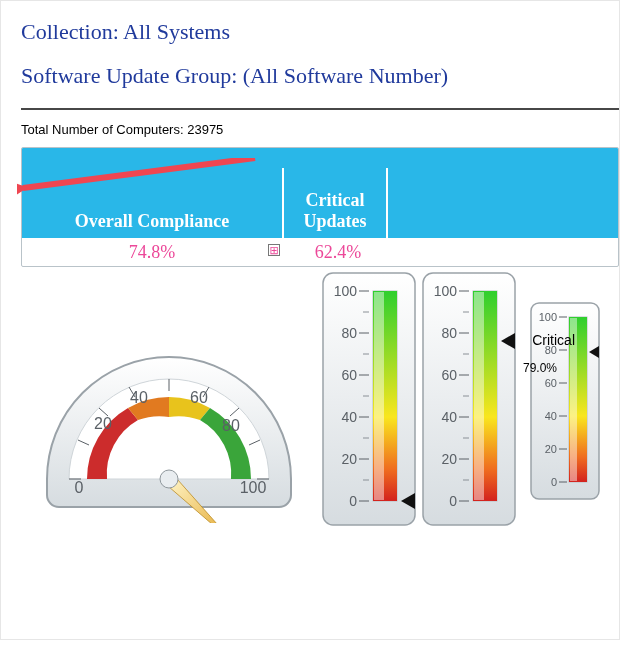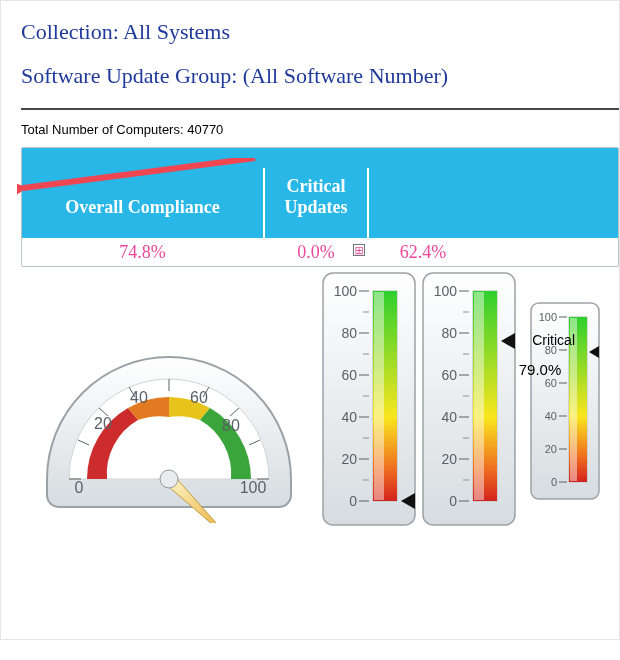--- a/index.html
+++ b/index.html
@@ -64,21 +64,21 @@
     border-bottom: 2px solid #fff;
     line-height: 1.15;
   }
   .th, .td {
     box-sizing: border-box;
     border-right: 2px solid #fff;
     display:flex; justify-content:center; text-align:center;
     padding: 0 4px;
   }
   .th:last-child, .td:last-child { border-right:none; }
-  .th { flex-direction:column; justify-content:flex-end; padding-bottom:20px; align-items:center;margin-top:20px; }
+  .th { flex-direction:column; justify-content:flex-end; padding-bottom:6px; align-items:center;margin-top:20px; }
   .row-values {
     display:flex;
     font-family:"Times New Roman", serif;
     font-size:18px;
     color:#ec4899;
     height:26px;
   }
   .td { align-items:flex-start; padding-top:2px; position:relative; }
   .td .expand {
     position:absolute;
@@ -86,21 +86,21 @@
     top:4px;
     font-family: Arial, sans-serif;
     font-size:11px;
     border:1px solid #777;
     width:10px; height:10px;
     line-height:10px;
     text-align:center;
     background:#fff;
     cursor:pointer;
   }
-  .c-overall { width:243px; }
+  .c-overall { width:262px; }
   .c-crit    { width:104px; }
   .c-sec     { width:110px; }
   .c-last    { width:84px; }
 
   .gauges {
     position:relative;
     height: 262px;
     margin-top: 4px;
   }
 
@@ -125,21 +125,21 @@
     font-family: Liberation Sans, sans-serif;
     font-size:14px;
     text-align:right;
     width:70px;
   }
   .crit-pct {
     position:absolute;
     left:504px;
     top: 360px;
     font-family: Arial, sans-serif;
-    font-size:15px;
+    font-size:12px;
     text-align:center;
     width:70px;
   }
 </style>
 </head>
 <body>
 
 <div class="wrap">
 
   <div class="info-line">
@@ -157,32 +157,31 @@
         <path d="M10 0 L0 5 L10 10 Z" fill="#ef4651"></path>
       </marker>
     </defs>
     <line x1="238" y1="0" x2="6" y2="30" stroke="#ef4651" stroke-width="6" marker-end="url(#ah)"></line>
   </svg>
 
   <hr class="divider">
 
   <div class="tot">
     <span>Total Number of Computers:</span>
-    <span>40770</span>
+    <span>23975</span>
   </div>
 
   <div class="table">
     <div class="thead">
       <div class="th c-overall">Overall Compliance</div>
       <div class="th c-crit">Critical Updates</div>
       <div class="th c-last"></div>
     </div>
     <div class="row-values">
       <div class="td c-overall">74.8%</div>
-      <div class="td c-crit">0.0%</div>
       <div class="td c-sec" style="position:relative;">
         <span class="expand">⊞</span>
         <span>62.4%</span>
       </div>
       <div class="td c-last"></div>
     </div>
   </div>
 
   <div class="gauges">
 

